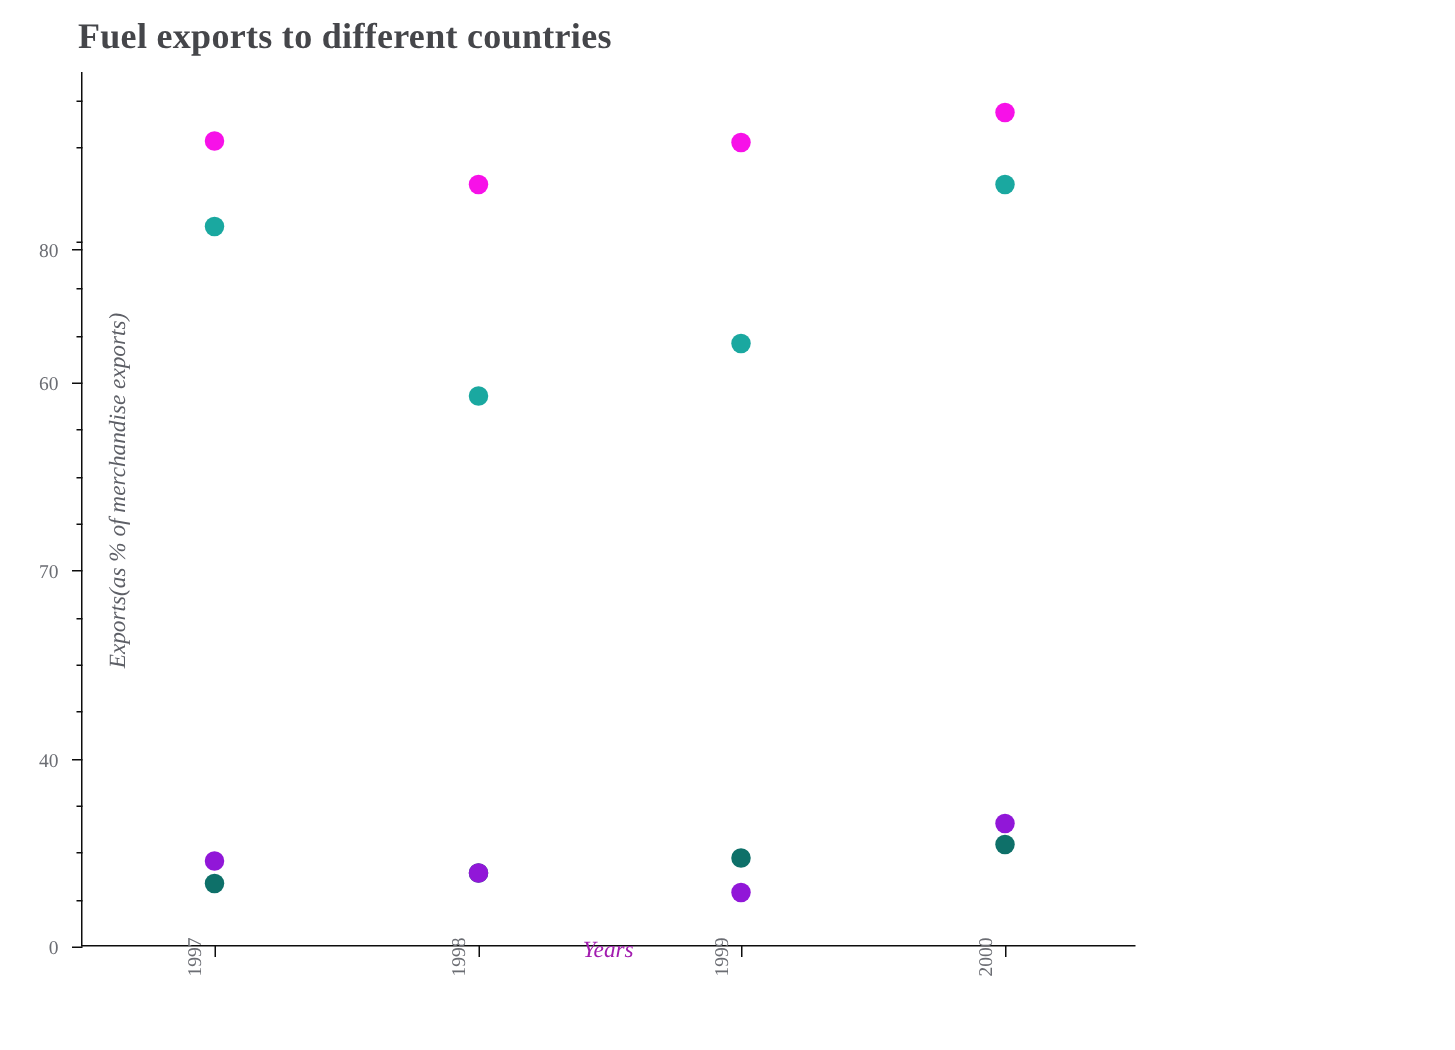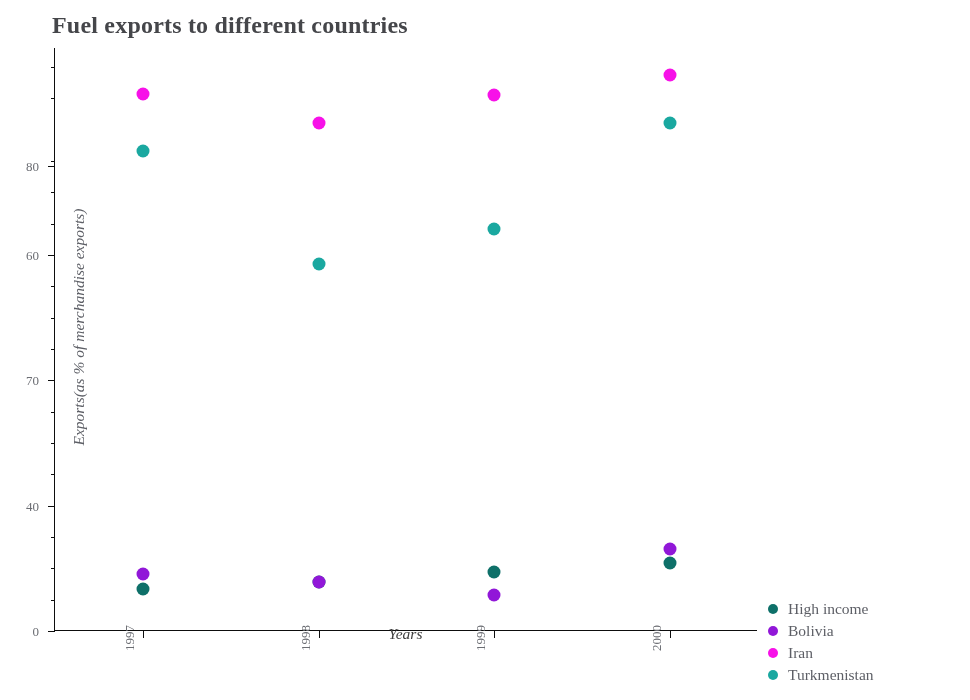--- a/index.html
+++ b/index.html
@@ -87,21 +87,21 @@
     transform:rotate(180deg);
     transform-origin:top left;
   }
   #x-axis-label{
     position:absolute;
     top:625px; left:54px;
     width:703px;
     text-align:center;
     font-style:italic;
     font-size:15.5px;
-    color:#404040;
+    color:#a21caf;
   }
 
   
   .dot{
     position:absolute;
     width:13px;height:13px;
     border-radius:50%;
     transform:translate(-50%,-50%);
   }
 
@@ -198,32 +198,14 @@
         <div class="dot" title="Iran 2000: 88.7" style="left: 615.125px; top: 26.9559px; background: rgb(247, 17, 232);"></div>
         <div class="dot" title="Turkmenistan 1997: 76.5" style="left: 87.875px; top: 103.435px; background: rgb(26, 168, 160);"></div>
         <div class="dot" title="Turkmenistan 1998: 58.5" style="left: 263.625px; top: 216.274px; background: rgb(26, 168, 160);"></div>
         <div class="dot" title="Turkmenistan 1999: 64.15" style="left: 439.375px; top: 180.855px; background: rgb(26, 168, 160);"></div>
         <div class="dot" title="Turkmenistan 2000: 81" style="left: 615.125px; top: 75.2258px; background: rgb(26, 168, 160);"></div>
       </div>
   </div>
 
   <div id="x-axis-label">Years</div>
 
-  <div id="legend">
-      <div class="legend-row">
-        <span class="legend-swatch" style="background: rgb(14, 112, 105);"></span>
-        <span class="legend-text">High income</span>
-      </div>
-      <div class="legend-row">
-        <span class="legend-swatch" style="background: rgb(145, 23, 216);"></span>
-        <span class="legend-text">Bolivia</span>
-      </div>
-      <div class="legend-row">
-        <span class="legend-swatch" style="background: rgb(247, 17, 232);"></span>
-        <span class="legend-text">Iran</span>
-      </div>
-      <div class="legend-row">
-        <span class="legend-swatch" style="background: rgb(26, 168, 160);"></span>
-        <span class="legend-text">Turkmenistan</span>
-      </div>
-    </div>
 
 </div>
 
 </body></html>

